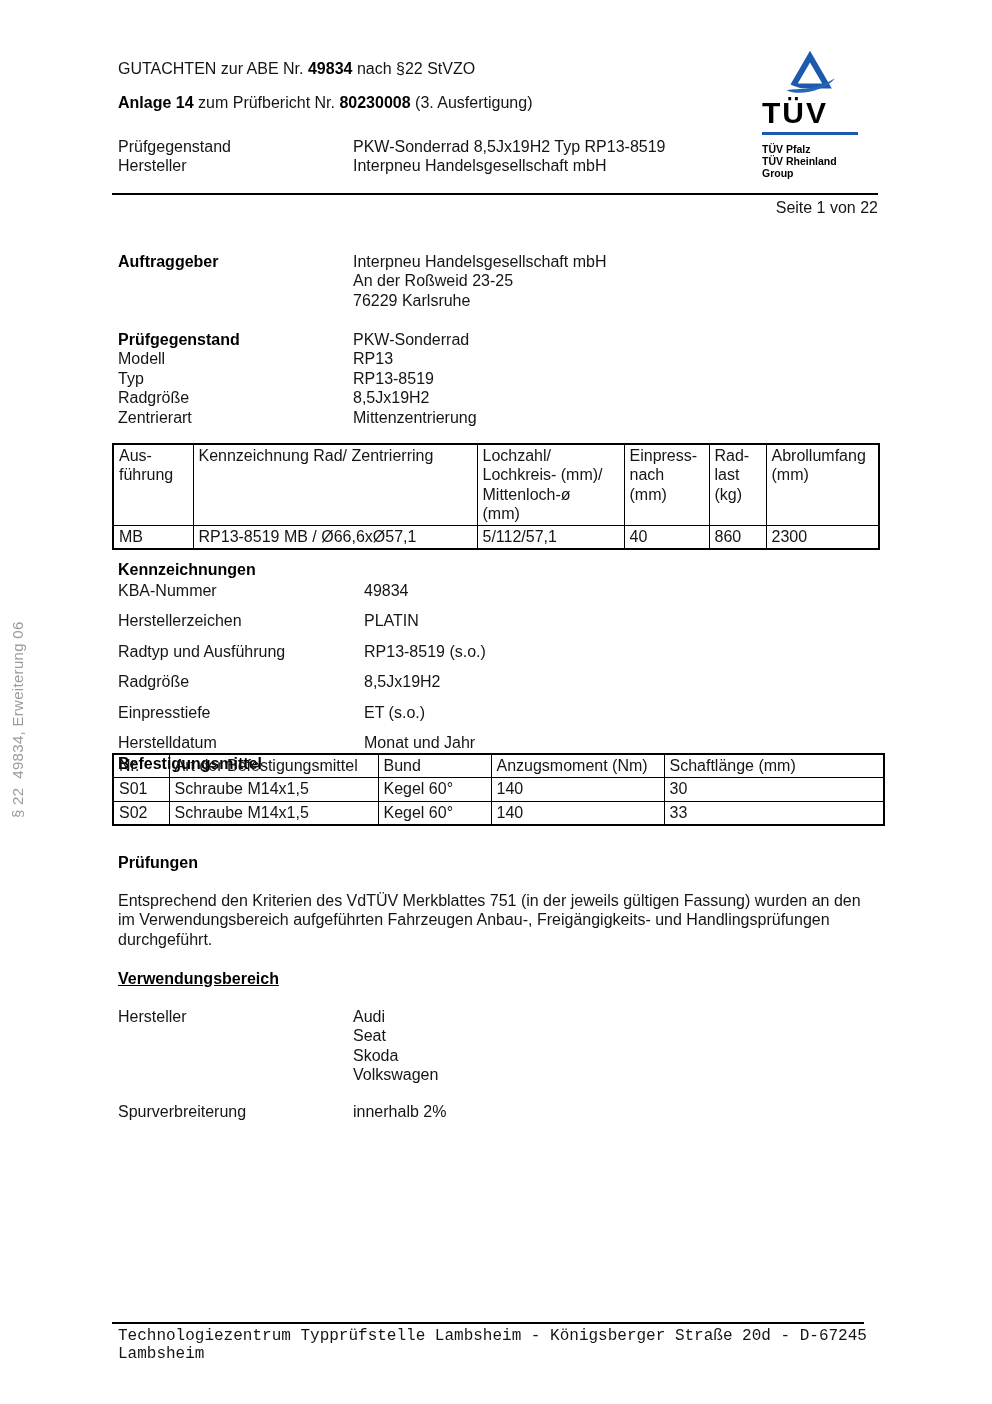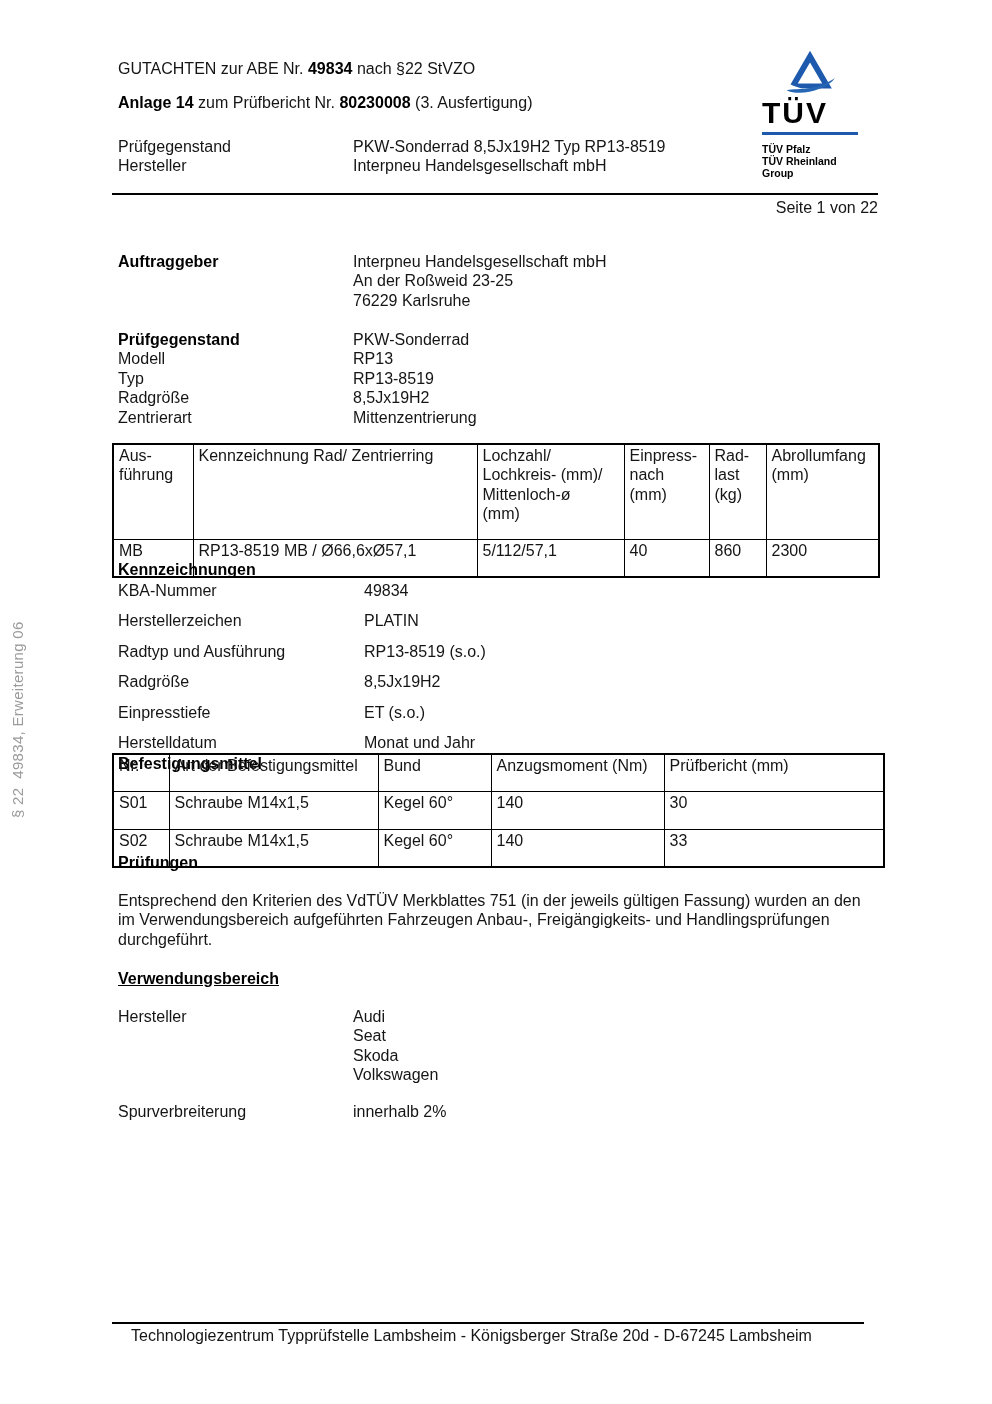--- a/index.html
+++ b/index.html
@@ -10,21 +10,21 @@
   .heading{font-weight:bold;color:#000;}
   
   .kv{display:grid;grid-template-columns:235px 1fr;line-height:19.4px;}
   .col2{display:flex;line-height:19.4px;}
   .col2 .lab{width:235px;flex:0 0 235px;}
   .stack > div{line-height:19.4px;}
   
   .rule{border-top:2px solid #000;height:0;}
   
   table.doc{border-collapse:collapse;table-layout:fixed;font-size:16px;border:2px solid #000;}
-  table.doc th,table.doc td{border:1px solid #000;padding:1px 5px 16px 5px;vertical-align:top;
+  table.doc th,table.doc td{border:1px solid #000;padding:1px 5px 2px 5px;vertical-align:top;
         text-align:left;font-weight:normal;white-space:pre-line;line-height:19.3px;color:#151515;}
   
   .sidebar-note{position:absolute;left:9px;top:818px;transform:rotate(-90deg);transform-origin:0 0;
         white-space:pre;color:#9b9b9b;font-size:15px;letter-spacing:.3px;}
   
   .logo{position:absolute;left:762px;top:50px;width:96px;}
   .logo svg{display:block;margin:0 auto 2px auto;}
   .logo-word{font-weight:bold;font-size:30px;letter-spacing:2px;color:#000;line-height:30px;}
   .logo-rule{border-top:3px solid #1d5aad;margin-top:4px;margin-bottom:8px;}
   .logo-sub{font-weight:bold;font-size:10.5px;line-height:12px;color:#000;}
@@ -150,21 +150,21 @@
         <col style="width:113px">
       <col style="width:173px">
         <col style="width:220px">
     </colgroup>
     <thead>
       <tr>
         <th>Nr.</th>
         <th>Art der Befestigungsmittel</th>
         <th>Bund</th>
         <th>Anzugsmoment (Nm)</th>
-        <th>Prüfbericht (mm)</th>
+        <th>Schaftlänge (mm)</th>
       </tr>
     </thead>
     <tbody>
       <tr>
         <td>S01</td>
         <td>Schraube M14x1,5</td>
         <td>Kegel 60°</td>
         <td>140</td>
         <td>30</td>
       </tr>
@@ -190,15 +190,15 @@
       <div>Skoda</div>
       <div>Volkswagen</div>
     </div>
   </div>
   <div class="abs col2" style="left:118px;top:1102px;width:640px;">
     <div class="lab">Spurverbreiterung</div>
     <div>innerhalb 2%</div>
   </div>
 
   <div class="abs rule" style="left:112px;top:1322px;width:752px;"></div>
-  <div class="abs" style="left:131px;top:1327px;width:752px;">Technologiezentrum Typprüfstelle Lambsheim - Königsberger Straße 20d - D-67245 Lambsheim</div>
+  <div class="abs" style="left:118px;top:1327px;width:752px;font-family:Liberation Mono, monospace;">Technologiezentrum Typprüfstelle Lambsheim - Königsberger Straße 20d - D-67245 Lambsheim</div>
 
 </div>
 
 </body></html>

